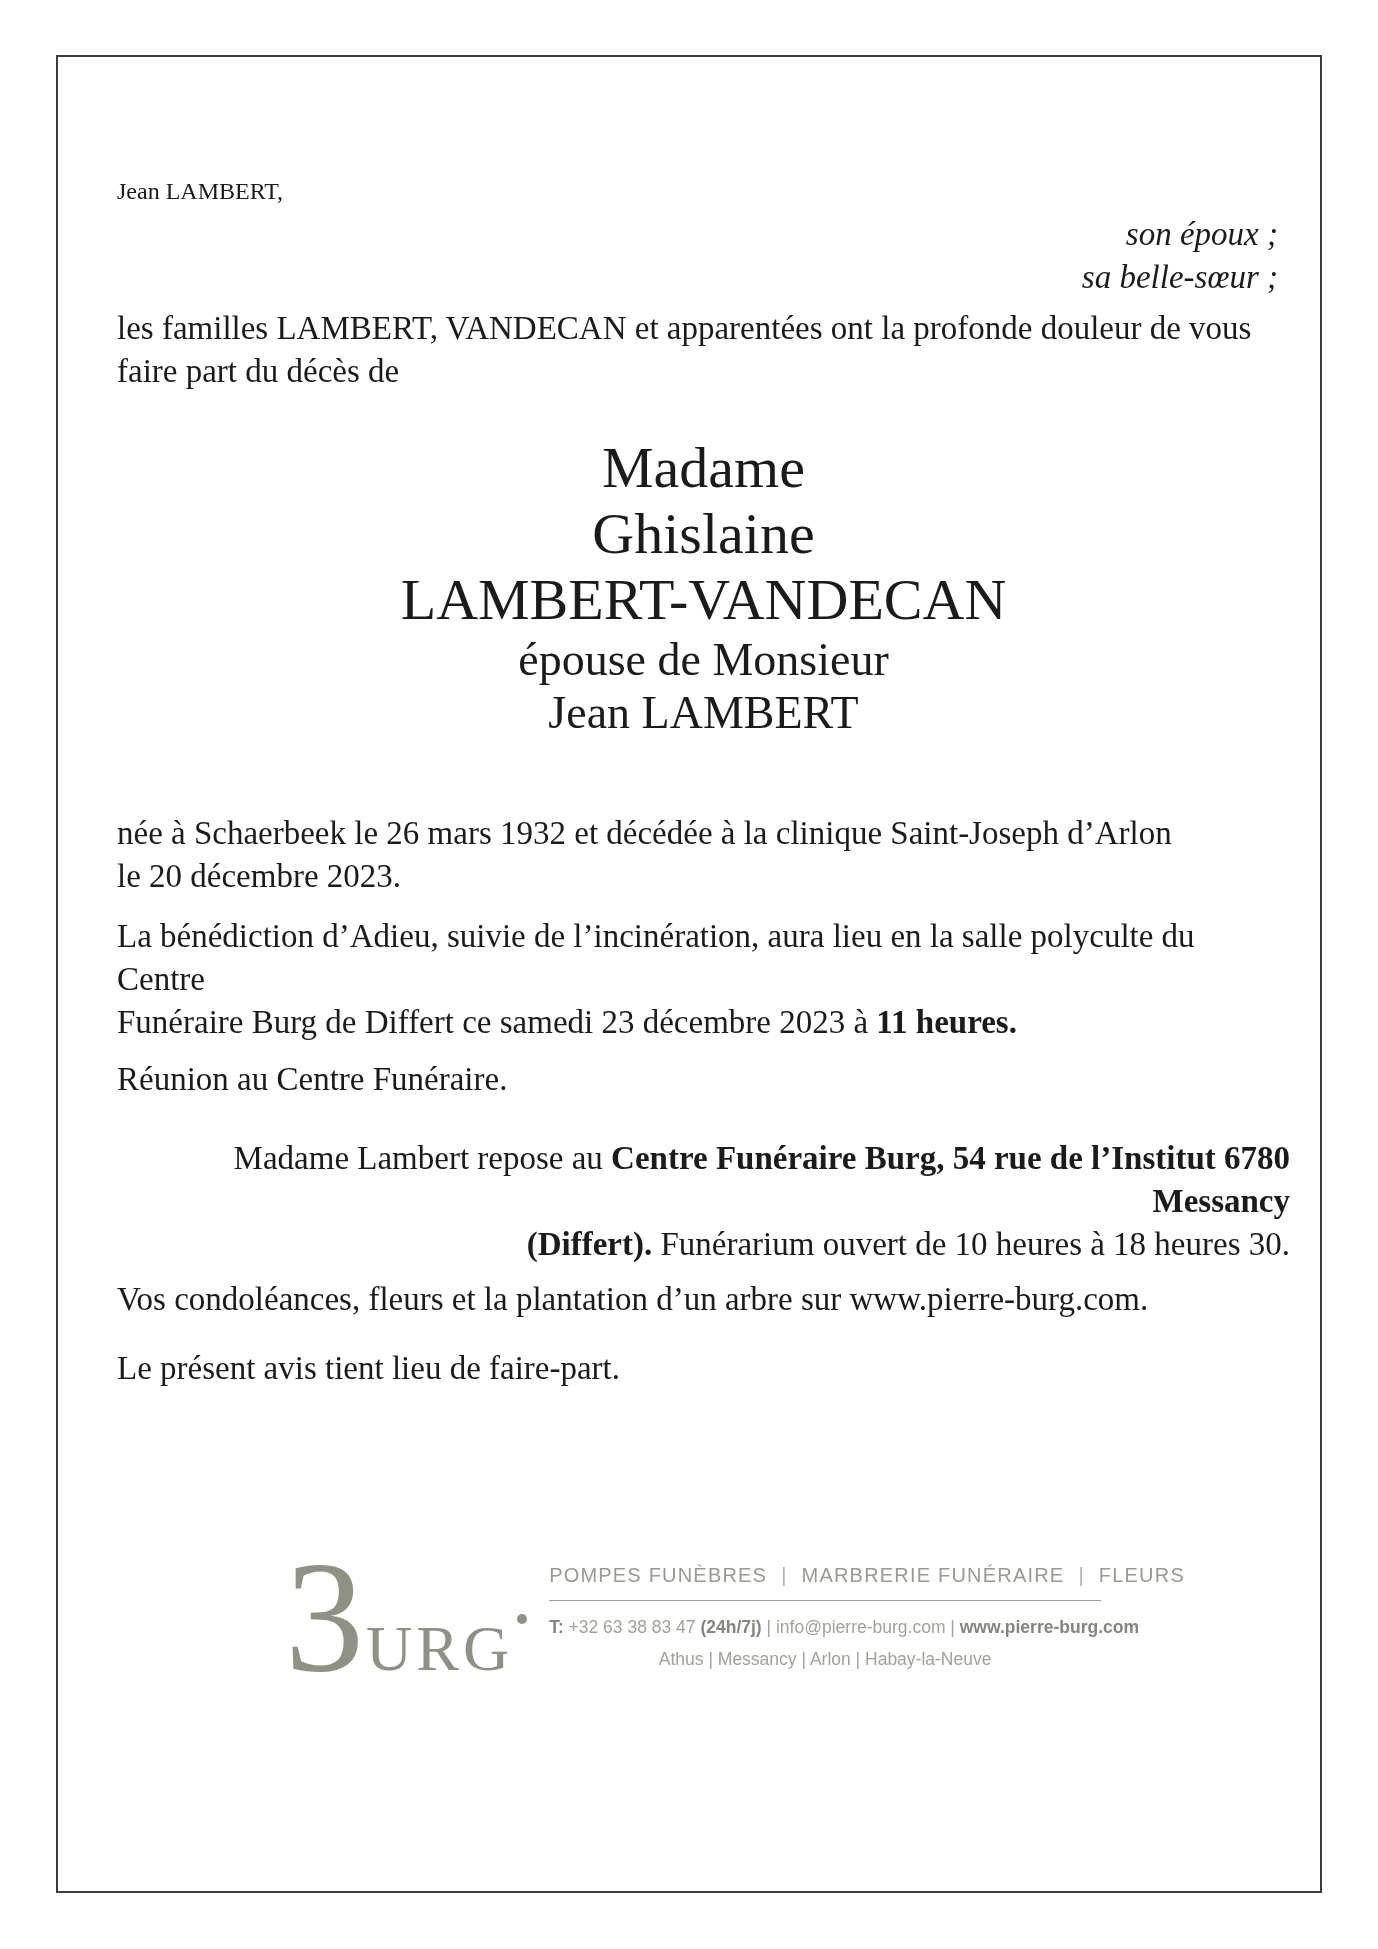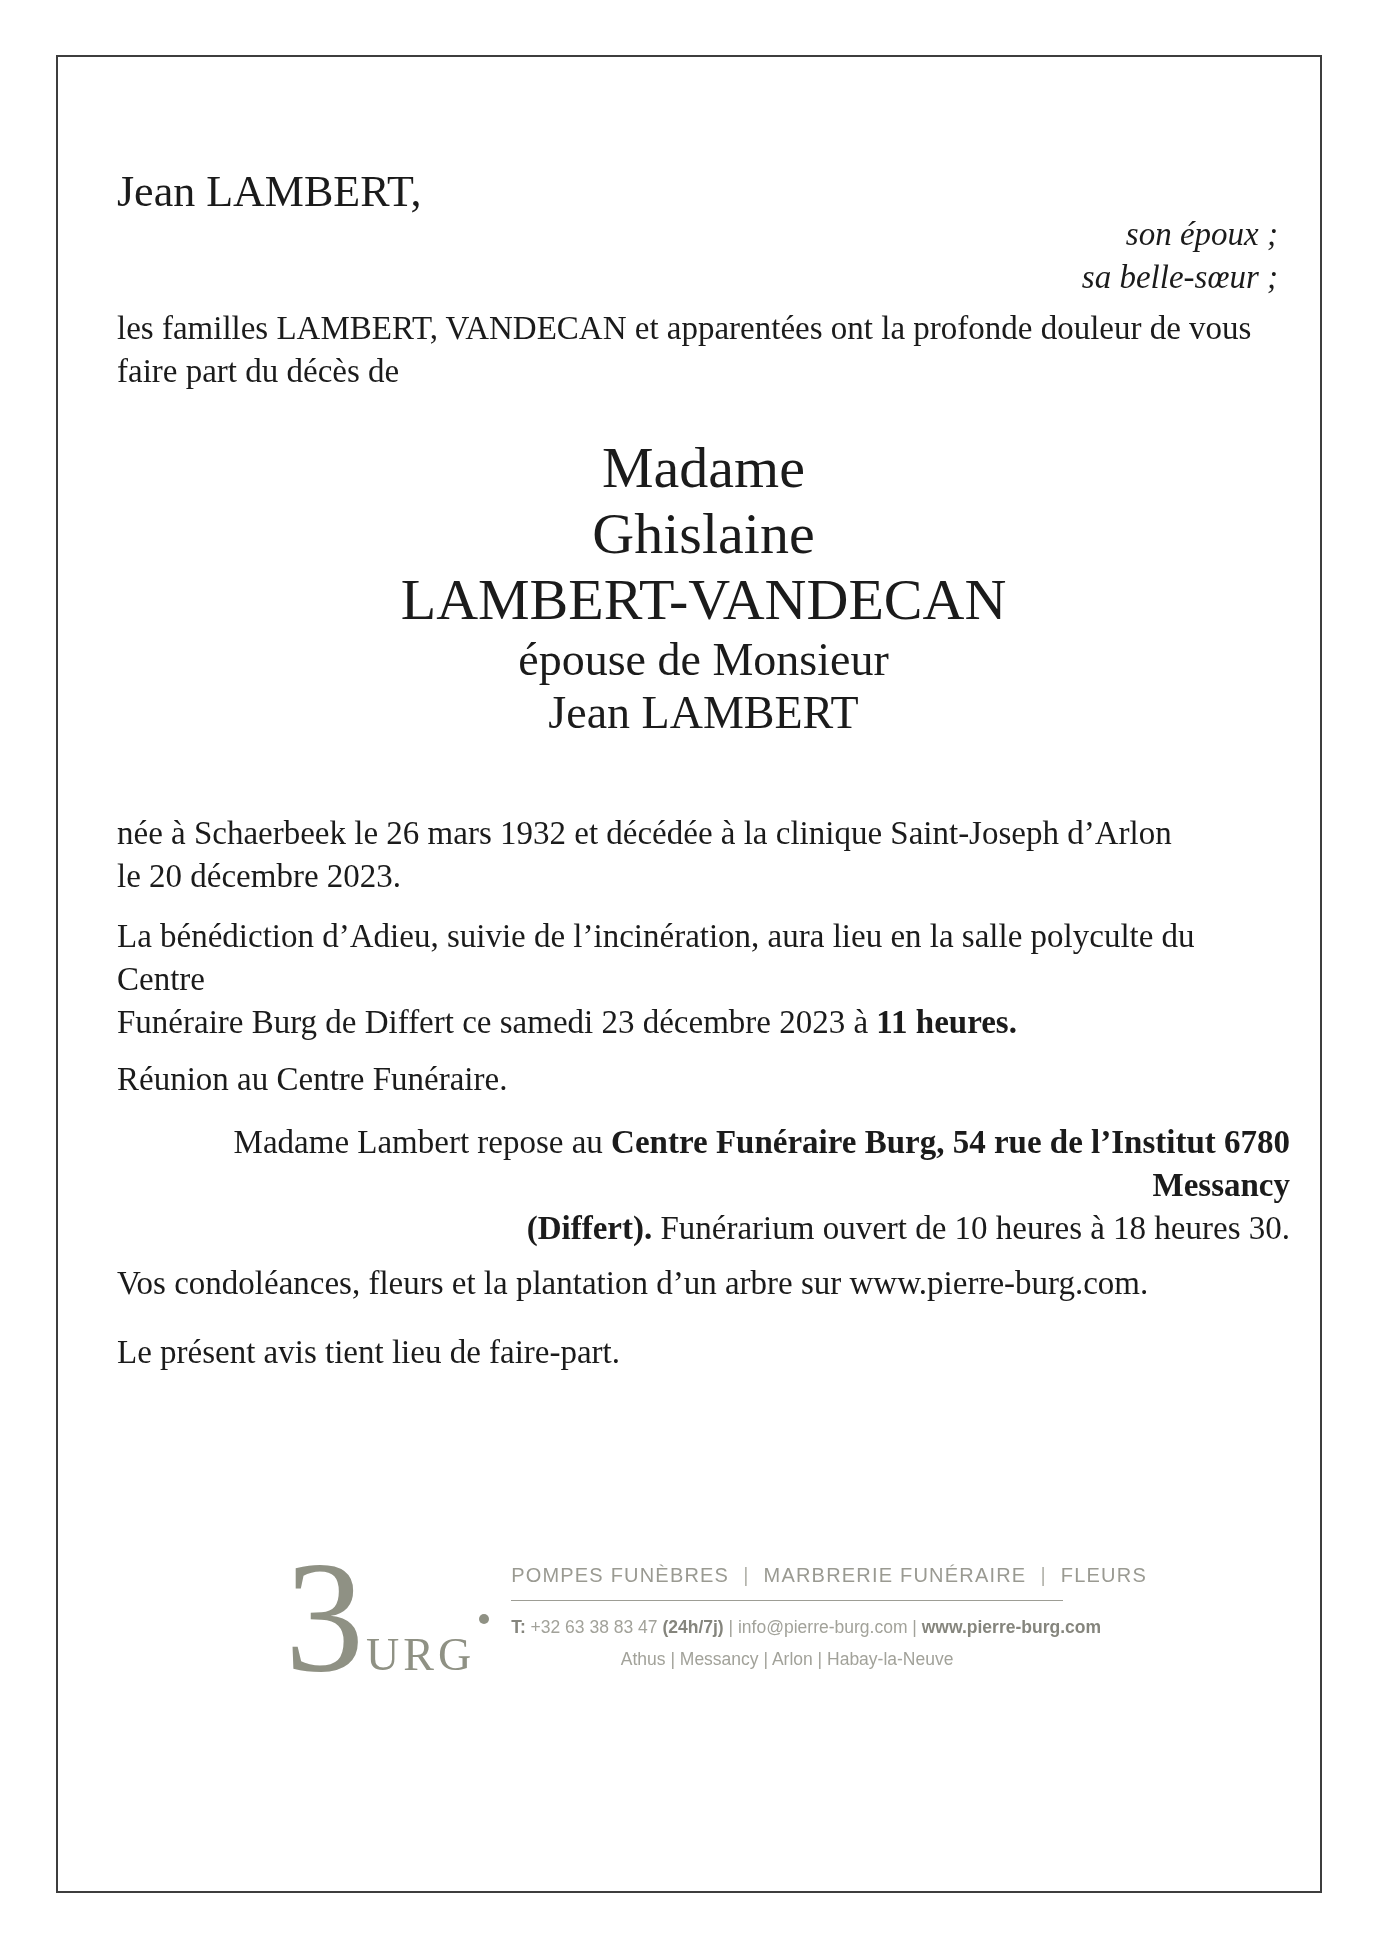--- a/index.html
+++ b/index.html
@@ -9,46 +9,46 @@
     color: #1b1b1b;
   }
   .sheet {
     position: absolute; left: 56px; top: 55px;
     width: 1266px; height: 1838px;
     box-sizing: border-box;
     border: 2px solid #3d3d3d;
     background: #ffffff;
     padding: 113px 30px 0 59px;
   }
-  .names-line { font-size: 44px; line-height: 43px; white-space: nowrap; }
+  .names-line { font-size: 24px; line-height: 43px; white-space: nowrap; }
   .relation-line {
     font-size: 33px; line-height: 43px;
     font-style: italic; text-align: right; margin-right: 12px;
   }
   .intro { margin-top: 8px; font-size: 33px; line-height: 43px; }
   .headline { margin-top: 42px; text-align: center; font-weight: normal; }
   .headline .big   { font-size: 58px; line-height: 66px; }
   .headline .small { font-size: 46px; line-height: 53px; }
   .body-block { margin-top: 73px; }
   .para { font-size: 33px; line-height: 43px; margin: 0; }
   .mb17 { margin-bottom: 17px; } .mb14 { margin-bottom: 14px; }
-  .mb24 { margin-bottom: 20px; font-family: Liberation Serif, serif; } .mb12 { margin-bottom: 12px; text-align: right; }
+  .mb24 { margin-bottom: 36px; font-family: Liberation Serif, serif; } .mb12 { margin-bottom: 12px; text-align: right; }
   .mb26 { margin-bottom: 26px; }
   .rich .b { font-weight: bold; }
 
   .footer {
     position: absolute; left: 227px; top: 1495px;
     display: flex; align-items: flex-start;
   }
   .logo {
     white-space: nowrap; line-height: 130px; height: 150px;
     color: #8f9184; font-family: "Liberation Serif", "DejaVu Serif", serif;
   }
   .logo .b-glyph { font-size: 158px; }
-  .logo .rest { font-size: 46px; letter-spacing: 4px; margin-left: 2px; }
+  .logo .rest { font-size: 64px; letter-spacing: 4px; margin-left: 2px; }
   .logo .dot {
     display: inline-block; width: 10px; height: 10px; border-radius: 50%;
     background: #8f9184; margin-left: 4px; vertical-align: 46px;
   }
   .ftext {
     margin-left: 22px; margin-top: 12px; width: 552px;
     font-family: "Liberation Sans", "DejaVu Sans", sans-serif;
     color: #a2a29a;
   }
   .services {

